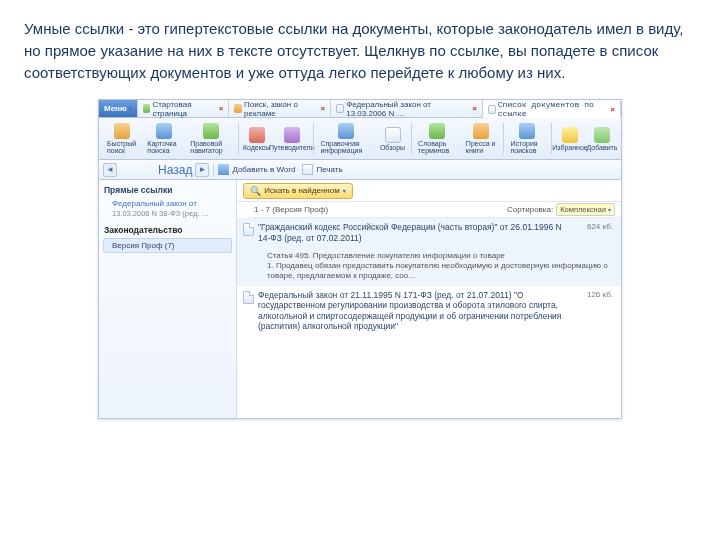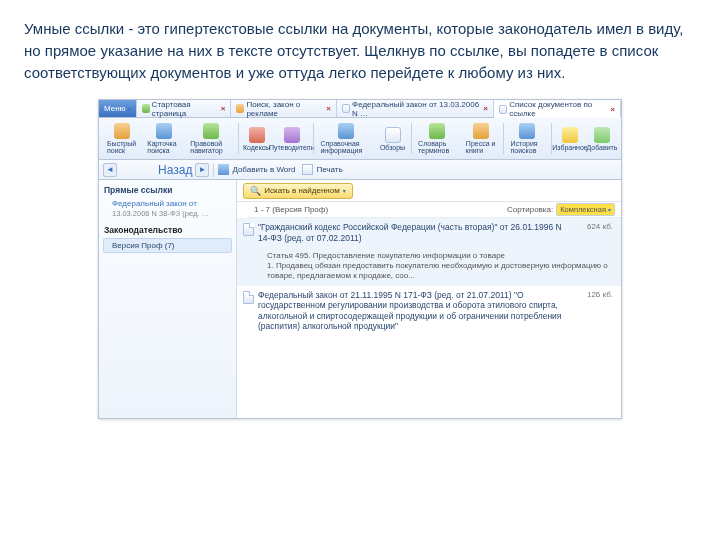--- a/index.html
+++ b/index.html
@@ -1,42 +1,42 @@
 <!DOCTYPE html>
 <html><head>
 <meta charset="utf-8">
 <style>
   * { box-sizing: border-box; margin: 0; padding: 0; }
   body { width: 720px; height: 540px; font-family: Arial, sans-serif; background: #fff; overflow: hidden; }
   .slide-text { padding: 18px 24px 8px 24px; color: #17375e; font-size: 15px; line-height: 1.45; }
   .app { margin: 8px auto 0 auto; width: 524px; border: 1px solid #b8c5d6; font-size: 9px; color: #333; background: #fff; box-shadow: 0 1px 3px rgba(0,0,0,0.15); }
   .tabs { display: flex; background: linear-gradient(#f8fbff,#e7effb); border-bottom: 1px solid #b8c5d6; height: 18px; align-items: stretch; }
   .tab { display: flex; align-items: center; gap: 2px; padding: 0 5px; border-right: 1px solid #c6d2e3; font-size: 8px; color: #2a4670; cursor: pointer; }
-  .tab.menu { background: linear-gradient(#6b9fe0,#3b72c0); color: #fff; font-weight: normal; border-radius: 0; }
-  .tab.active { background: #fff; border-bottom: 1px solid #fff; position: relative; top: 1px; }
+  .tab.menu { background: linear-gradient(#6b9fe0,#3b72c0); color: #fff; font-weight: bold; border-radius: 0; }
+  .tab.active { background: #fff; border-bottom: 1px solid #fff; position: relative; top: 1px; font-family: Liberation Mono, monospace; }
   .tab .ic { width: 9px; height: 9px; display: inline-block; border-radius: 2px; }
   .toolbar { display: flex; background: linear-gradient(#f5f9ff,#e2ecf9); border-bottom: 1px solid #b8c5d6; padding: 3px 4px; gap: 2px; height: 42px; }
   .tbtn { display: flex; flex-direction: column; align-items: center; justify-content: center; gap: 1px; padding: 1px 3px; border: 1px solid transparent; border-radius: 2px; font-size: 7px; color: #2a4670; cursor: pointer; min-width: 30px; }
   .tbtn .bic { width: 16px; height: 16px; border-radius: 3px; }
   .tsep { width: 1px; background: #c6d2e3; margin: 2px 1px; }
   .second-row { display: flex; align-items: center; gap: 3px; background: linear-gradient(#f8fbff,#eaf1fb); border-bottom: 1px solid #b8c5d6; padding: 2px 4px; height: 20px; }
   .nav-arrow { width: 14px; height: 14px; border-radius: 2px; background: #e7effb; border: 1px solid #b8c5d6; display: flex; align-items: center; justify-content: center; font-size: 8px; color: #3b72c0; cursor: pointer; }
   .body-area { display: flex; height: 238px; }
   .sidebar { width: 138px; background: linear-gradient(#fafdff,#eef4fc); border-right: 1px solid #d2dcea; padding: 4px 3px; font-size: 8px; }
   .sb-title { font-weight: bold; color: #2a4670; padding: 1px 2px 3px 2px; font-size: 8.5px; }
   .sb-link { color: #3b72c0; padding: 1px 2px 1px 10px; }
   .sb-date { color: #888; font-size: 7.5px; padding: 0 2px 4px 10px; }
   .sb-sec { font-weight: bold; color: #222; padding: 3px 2px 1px 2px; font-size: 8.5px; }
   .sb-item { background: #e1ecfa; border: 1px solid #c2d5ef; border-radius: 2px; margin: 2px 1px; padding: 2px 2px 2px 8px; color: #2a4670; cursor: pointer; }
   .content { flex: 1; display: flex; flex-direction: column; background: #fff; }
   .search-row { display: flex; align-items: center; gap: 4px; padding: 3px 6px; border-bottom: 1px solid #e0e5ed; height: 22px; }
   .sbtn { background: linear-gradient(#fef5c6,#fbdb70); border: 1px solid #d4b14a; border-radius: 3px; padding: 2px 6px; font-size: 8px; display: flex; align-items: center; gap: 3px; cursor: pointer; color: #4a3a00; }
   .meta-row { display: flex; align-items: center; justify-content: space-between; padding: 2px 6px; font-size: 8px; color: #555; border-bottom: 1px solid #e8ecf2; height: 16px; margin-left: 11px; }
   .sort-box { display: flex; align-items: center; gap: 3px; }
-  .combo { border: 1px solid #c2d0e3; background: #fde047; padding: 1px 3px; font-size: 7.5px; border-radius: 2px; display: flex; align-items: center; gap: 2px; }
+  .combo { border: 1px solid #c2d0e3; background: #fef9c3; padding: 1px 3px; font-size: 7.5px; border-radius: 2px; display: flex; align-items: center; gap: 2px; }
   .results { flex: 1; overflow: auto; padding: 0; background: #fff; }
   .result { display: flex; padding: 4px 6px 5px 6px; gap: 4px; font-size: 8.5px; }
   .result.alt { background: #eef4fc; }
   .res-ic { width: 11px; height: 13px; background: linear-gradient(#fff,#dfe9f7); border: 1px solid #aac0de; border-radius: 1px; margin-top: 1px; position: relative; flex-shrink: 0; }
   .res-ic::after { content: ""; position: absolute; right: -1px; top: -1px; width: 4px; height: 4px; background: #fff; border-left: 1px solid #aac0de; border-bottom: 1px solid #aac0de; }
   .res-text { flex: 1; color: #2a4670; line-height: 1.25; }
   .res-size { width: 44px; text-align: right; color: #777; font-size: 8px; padding-right: 2px; }
   .snippet { margin: 2px 0 0 24px; color: #555; font-size: 8px; line-height: 1.25; }
   .ic-green { background: linear-gradient(#b7e49a,#6cb84a); }
   .ic-blue { background: linear-gradient(#a9d0f5,#5b94d5); }

